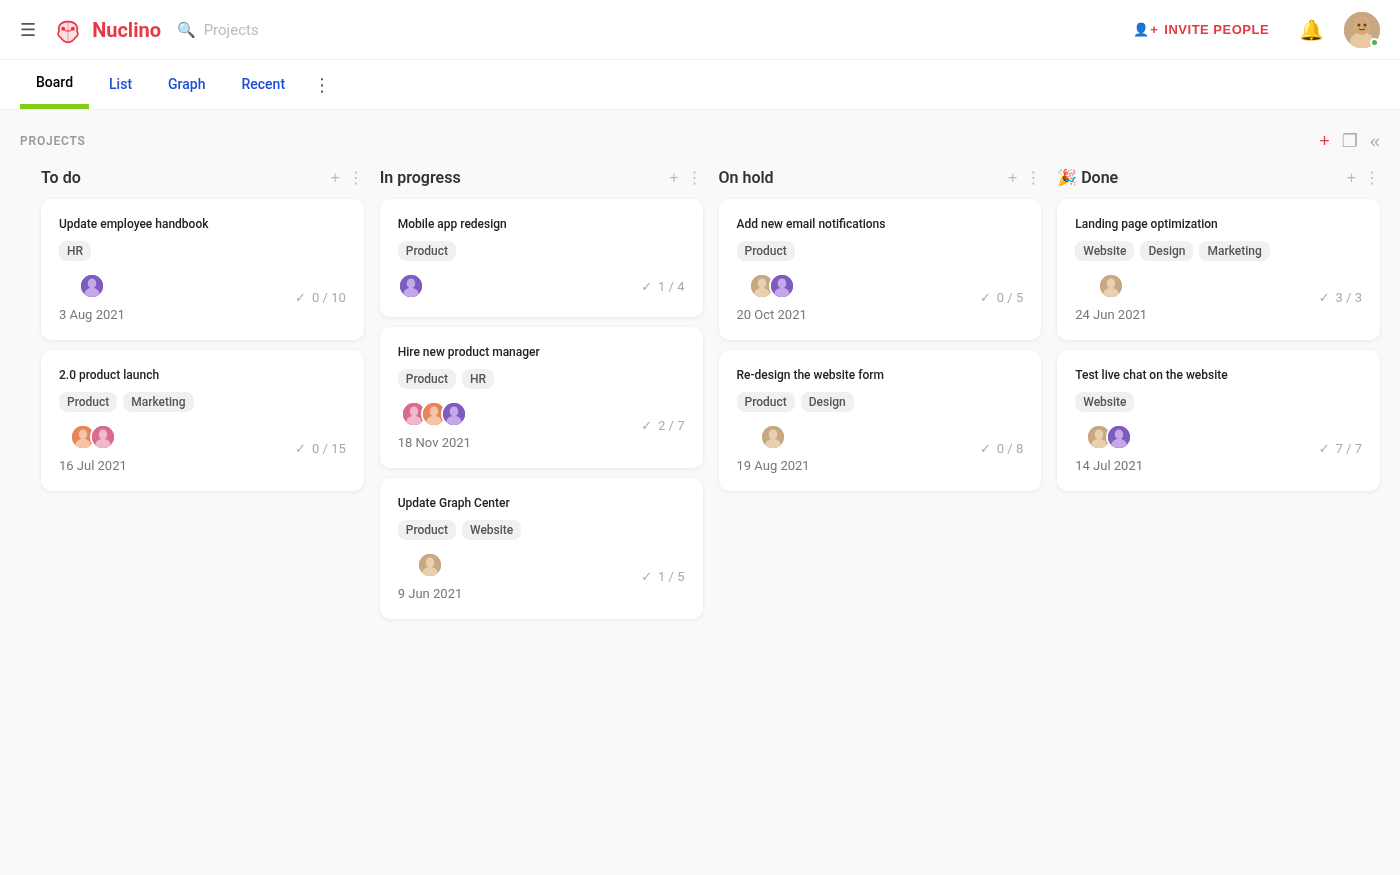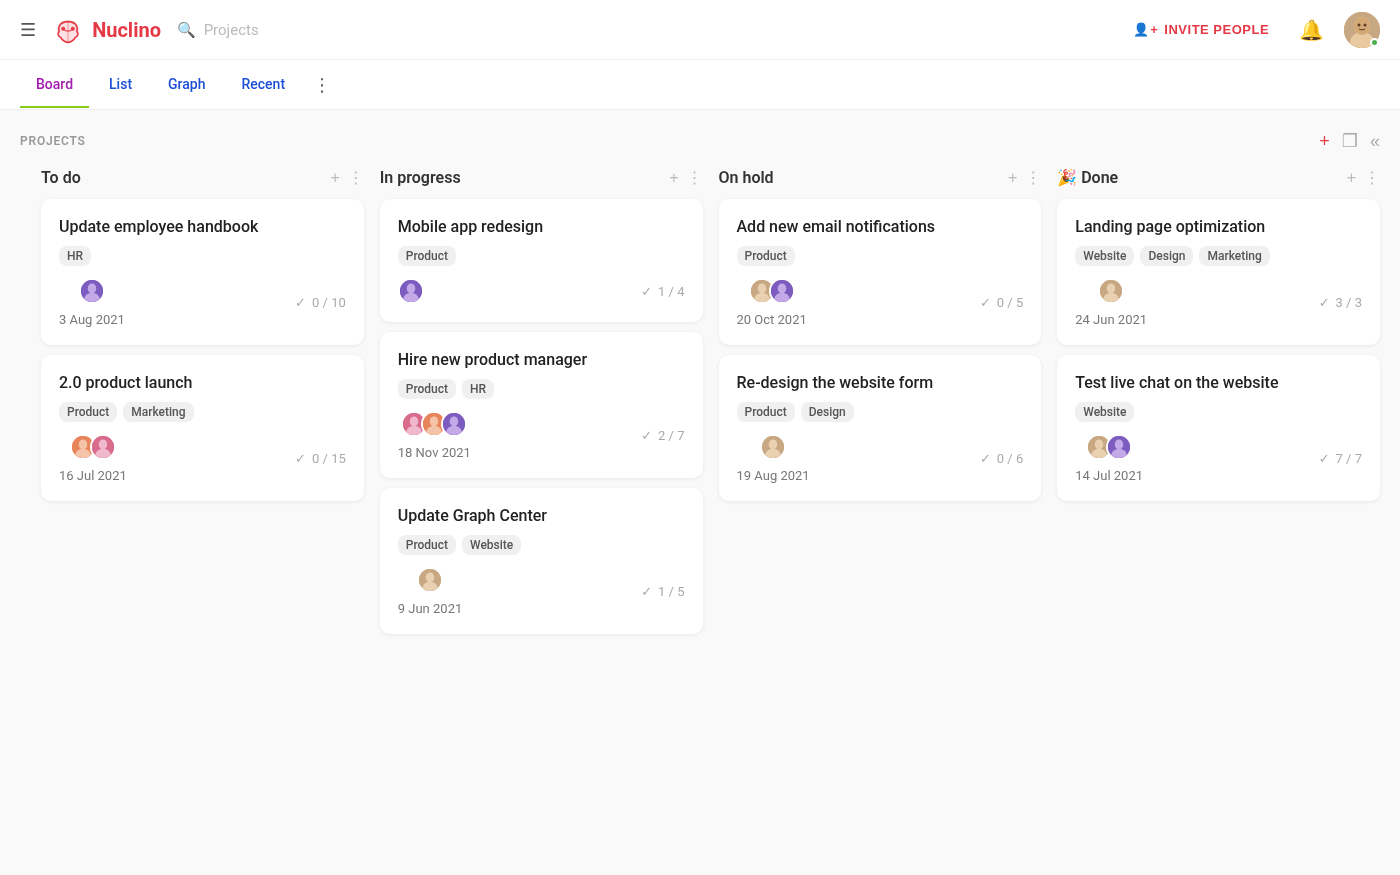--- a/index.html
+++ b/index.html
@@ -87,22 +87,22 @@
     }
     .tab {
       padding: 14px 16px;
       font-size: 14px;
       color: #1d4ed8;
       cursor: pointer;
       border-bottom: 2px solid transparent;
       font-weight: 500;
     }
     .tab.active {
-      color: #a21caf;
-      border-bottom: 2px solid #84cc16;
+      color: #000000;
+      border-bottom: 5px solid #84cc16;
     }
     .tab-more { padding: 14px 8px; color: #555; cursor: pointer; font-size: 18px; }
 
     
     .board-container { padding: 20px; }
     .board-header {
       display: flex;
       align-items: center;
       justify-content: space-between;
       margin-bottom: 16px;
@@ -161,21 +161,21 @@
     
     .card {
       background: #fff;
       border-radius: 10px;
       padding: 18px;
       margin-bottom: 10px;
       box-shadow: 0 1px 4px rgba(0,0,0,0.07);
       cursor: pointer;
     }
     .card-title {
-      font-size: 16px;
+      font-size: 12px;
       font-weight: 500;
       color: #222;
       margin-bottom: 10px;
     }
     .tags { display: flex; flex-wrap: wrap; gap: 6px; margin-bottom: 12px; }
     .tag {
       background: #f0f0f0;
       color: #555;
       font-size: 12px;
       padding: 3px 8px;
@@ -502,21 +502,21 @@
                     <rect width="26" height="26" fill="#c8a882"></rect>
                     <ellipse cx="13" cy="10" rx="5" ry="6" fill="#e8d0b0"></ellipse>
                     <ellipse cx="13" cy="22" rx="9" ry="7" fill="#e8d0b0"></ellipse>
                   </svg>
               </div>
             </div>
             <span class="card-date">19 Aug 2021</span>
           </div>
           <div class="card-meta-right">
             <span>✓</span>
-            <span>0 / 6</span>
+            <span>0 / 8</span>
           </div>
         </div>
       </div>
     </div>
 
     <div class="column">
       <div class="column-header">
         <span class="column-title">🎉 Done</span>
         <div class="column-actions">
           <button class="col-action-btn">+</button>

